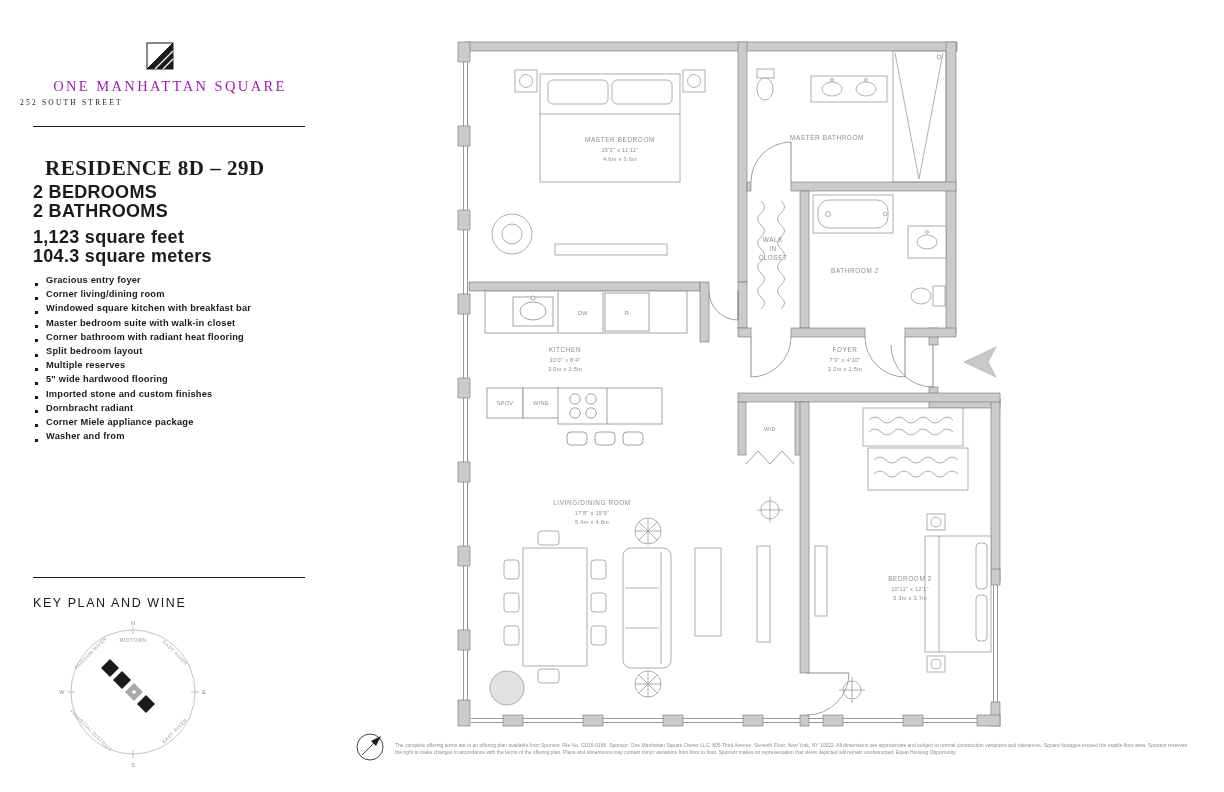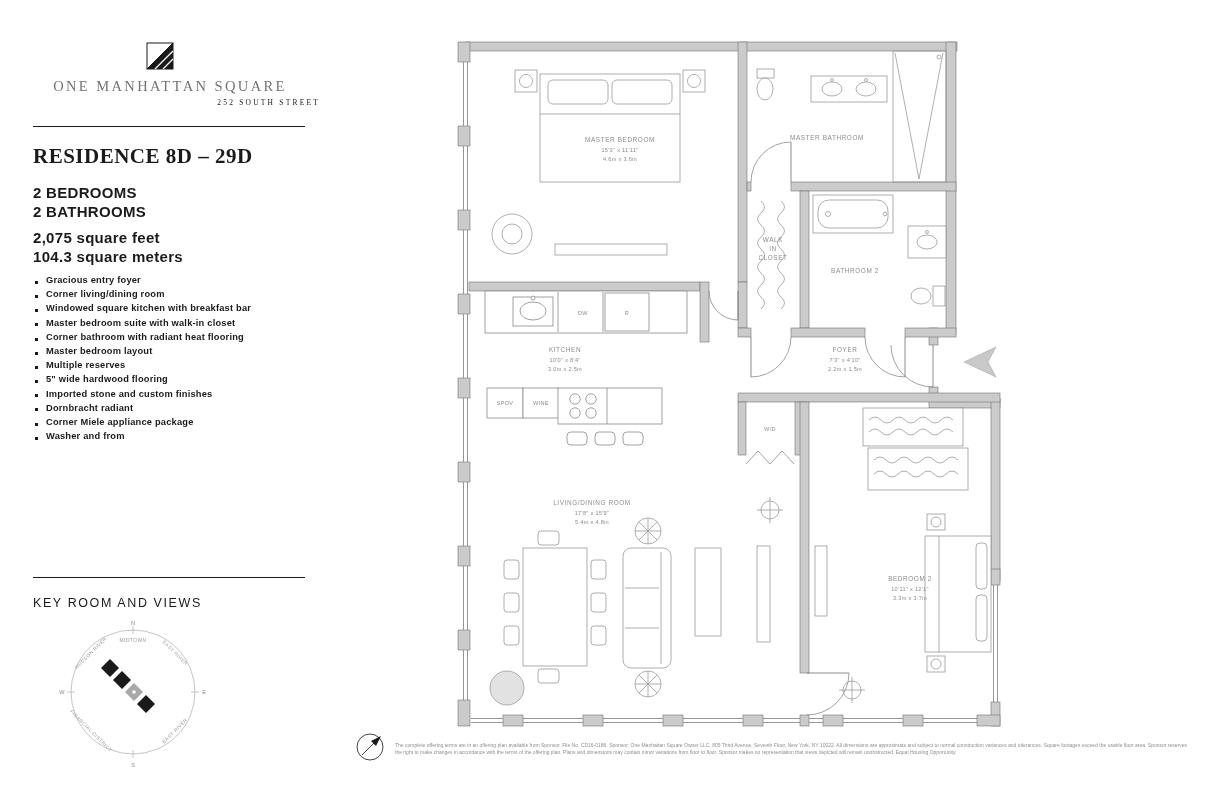--- a/index.html
+++ b/index.html
@@ -1,29 +1,29 @@
 <!DOCTYPE html>
 <html><head>
 <meta charset="utf-8">
 <style>
   html,body{margin:0;padding:0;background:#fff;}
   .page{position:relative;width:1224px;height:792px;background:#ffffff;overflow:hidden;
         font-family:"Liberation Sans",sans-serif;color:#1a1a1a;}
   .abs{position:absolute;}
   
   .brand-name{left:20px;top:78px;width:300px;text-align:center;
-    font-family:"Liberation Serif",serif;font-size:14.5px;letter-spacing:2.4px;color:#737373;}
-  .brand-addr{left:20px;top:98px;width:300px;text-align:right;
+    font-family:"Liberation Serif",serif;font-size:14.5px;letter-spacing:2.4px;color:#a21caf;}
+  .brand-addr{left:20px;top:98px;width:300px;text-align:left;
     font-family:"Liberation Serif",serif;font-size:7.5px;letter-spacing:2.2px;color:#1a1a1a;}
   .rule{left:33px;width:272px;border-top:1.2px solid #1a1a1a;height:0;}
-  .res-title{left:33px;top:144px;margin:0;font-family:"Liberation Serif",serif;
+  .res-title{left:33px;top:144px;margin:12px;font-family:"Liberation Serif",serif;
     font-weight:bold;font-size:21px;letter-spacing:.5px;text-align:right;}
-  .spec{left:33px;font-weight:bold;font-size:15px;line-height:19px;letter-spacing:.3px;}
+  .spec{left:33px;font-weight:bold;font-size:18px;line-height:19px;letter-spacing:.3px;}
   .features{left:33px;top:276px;margin:0;padding:0;list-style:none;width:270px;}
-  .features li{display:flex;align-items:center;margin-bottom:4.6px;
+  .features li{display:flex;align-items:flex-end;margin-bottom:4.6px;
     font-size:9.3px;font-weight:bold;letter-spacing:.2px;line-height:9.6px;}
   .features .sq{flex:0 0 auto;width:3px;height:3px;background:#1a1a1a;margin:3px 8px 0 2px;}
   .keyplan-title{left:33px;top:596px;margin:0;font-size:12.5px;font-weight:normal;
     letter-spacing:1.6px;}
   
   svg text{font-family:"Liberation Sans",sans-serif;}
   .room-name{font-size:6.4px;fill:#8c8c8c;letter-spacing:.6px;text-anchor:middle;}
   .room-dim{font-size:5.6px;fill:#8c8c8c;letter-spacing:.3px;text-anchor:middle;}
   .tiny-label{font-size:5.6px;fill:#8c8c8c;letter-spacing:.3px;text-anchor:middle;}
   .kp-letter{font-size:5.6px;fill:#8a8a8a;text-anchor:middle;}
@@ -52,21 +52,21 @@
     <div class="abs rule" style="top:126px"></div>
 
     <h1 class="abs res-title">RESIDENCE 8D – 29D</h1>
 
     <div class="abs spec" style="top:183px">
       <div>2 BEDROOMS</div>
       <div>2 BATHROOMS</div>
     </div>
 
     <div class="abs spec" style="top:228px">
-      <div>2,075 square feet</div>
+      <div>1,123 square feet</div>
       <div>104.3 square meters</div>
     </div>
 
     <ul class="abs features">
       <li>
           <span class="sq"></span>
           <span>Gracious entry foyer</span>
         </li>
       <li>
           <span class="sq"></span>
@@ -79,21 +79,21 @@
       <li>
           <span class="sq"></span>
           <span>Master bedroom suite with walk-in closet</span>
         </li>
       <li>
           <span class="sq"></span>
           <span>Corner bathroom with radiant heat flooring</span>
         </li>
       <li>
           <span class="sq"></span>
-          <span>Master bedroom layout</span>
+          <span>Split bedroom layout</span>
         </li>
       <li>
           <span class="sq"></span>
           <span>Multiple reserves</span>
         </li>
       <li>
           <span class="sq"></span>
           <span>5" wide hardwood flooring</span>
         </li>
       <li>
@@ -109,21 +109,21 @@
           <span>Corner Miele appliance package</span>
         </li>
       <li>
           <span class="sq"></span>
           <span>Washer and from</span>
         </li>
     </ul>
 
     <div class="abs rule" style="top:577px"></div>
 
-    <h2 class="abs keyplan-title">KEY ROOM AND VIEWS</h2>
+    <h2 class="abs keyplan-title">KEY PLAN AND WINE</h2>
 
     <svg class="abs" style="left:48px;top:616px" width="170" height="170" viewBox="0 0 170 170">
       <circle cx="85" cy="76" r="62" fill="none" stroke="#b5b5b5" stroke-width="0.8"></circle>
       <g stroke="#b5b5b5" stroke-width="0.8">
         <line x1="85" y1="10" x2="85" y2="18"></line>
           <line x1="85" y1="134" x2="85" y2="142"></line>
         <line x1="19" y1="76" x2="27" y2="76"></line>
           <line x1="143" y1="76" x2="151" y2="76"></line>
       </g>
       <text x="85" y="9" class="kp-letter">N</text>

